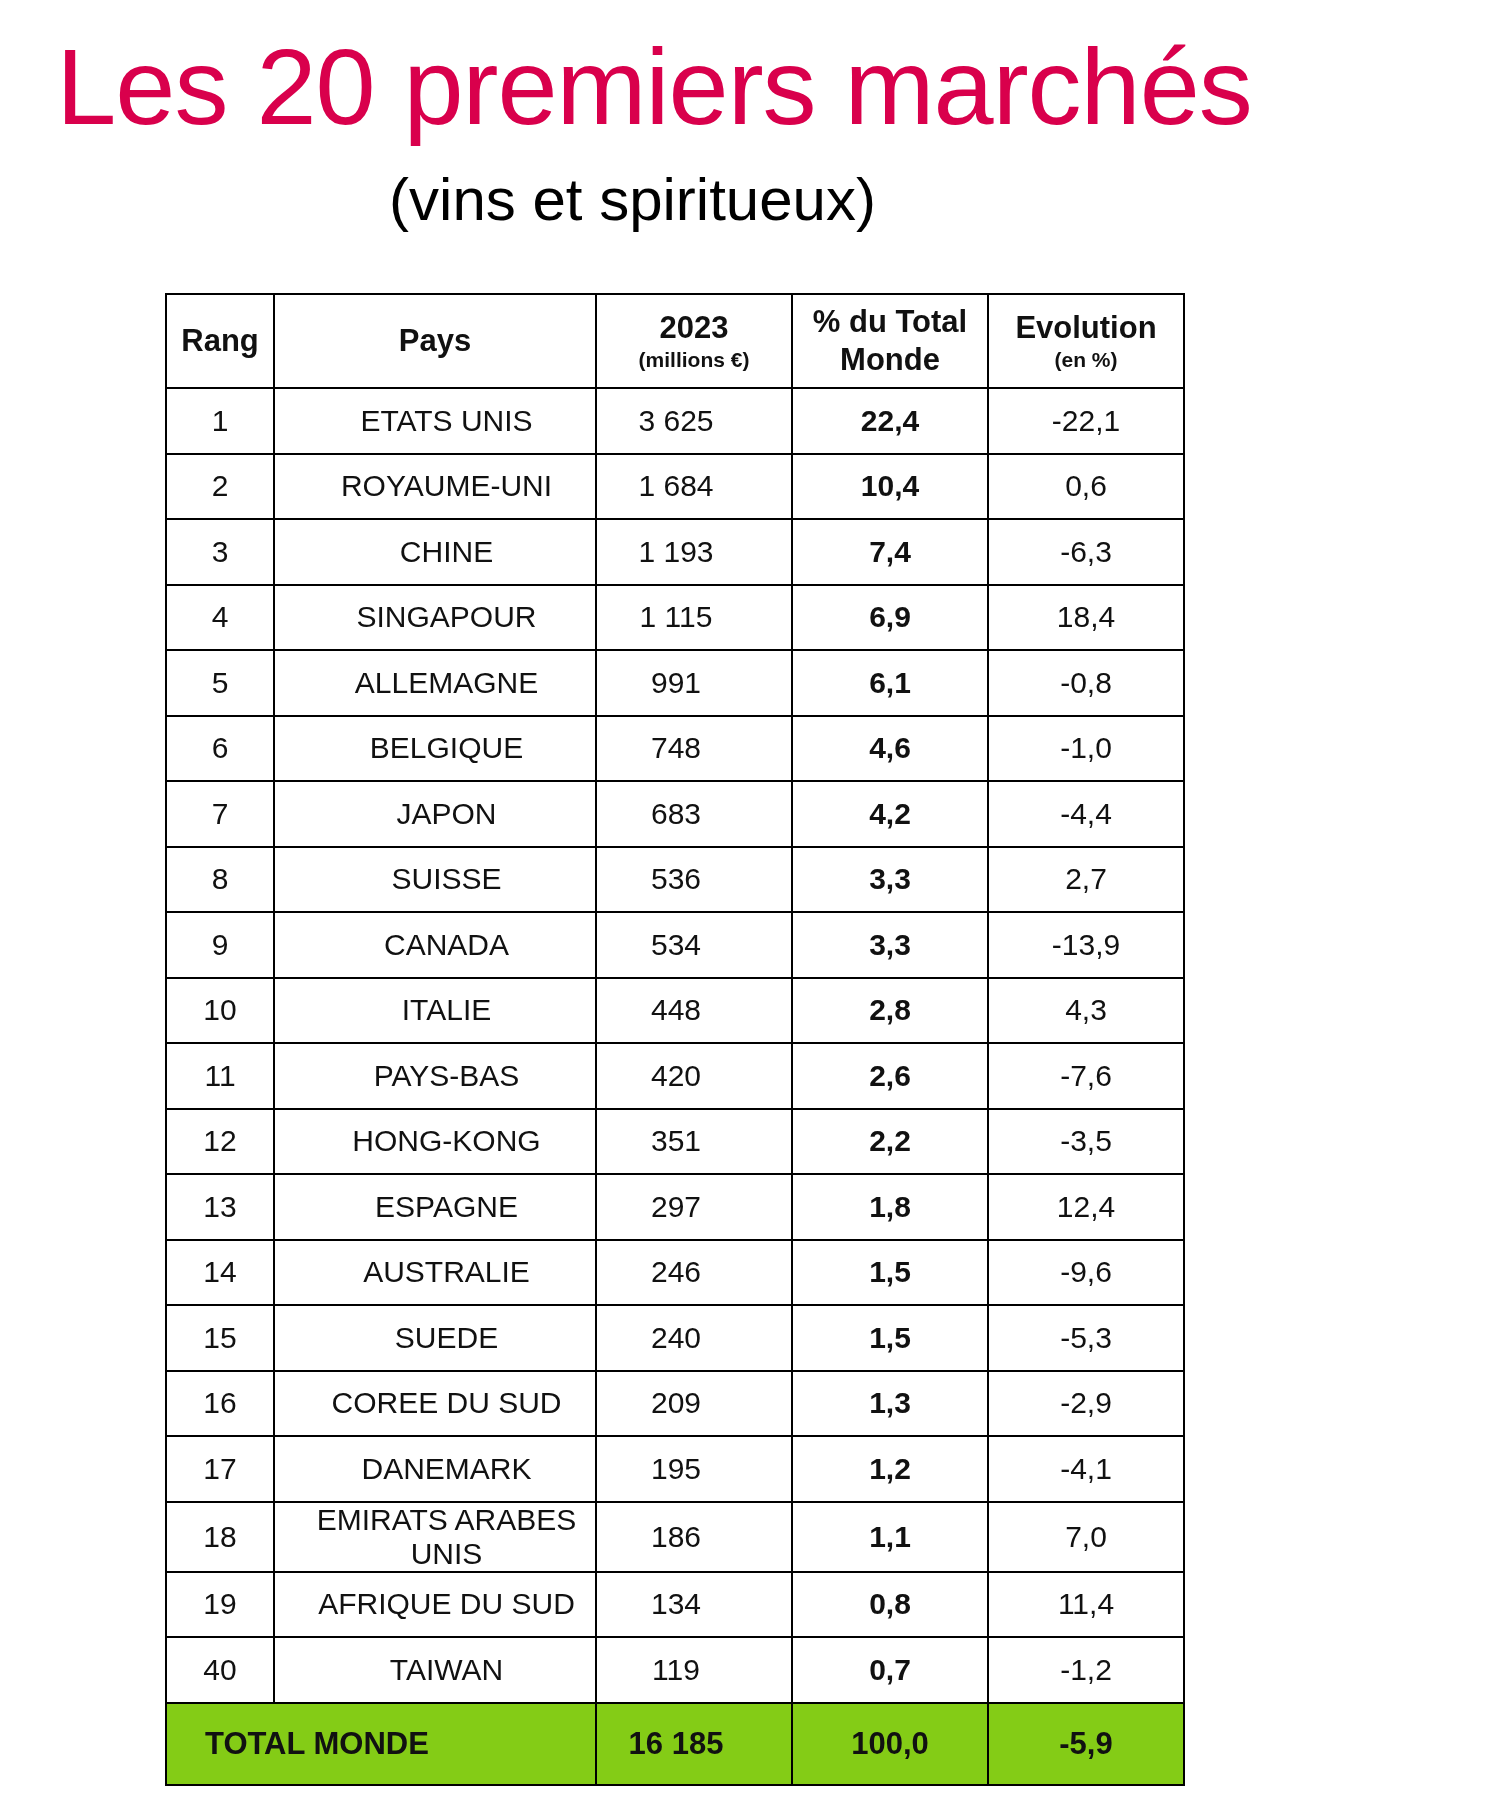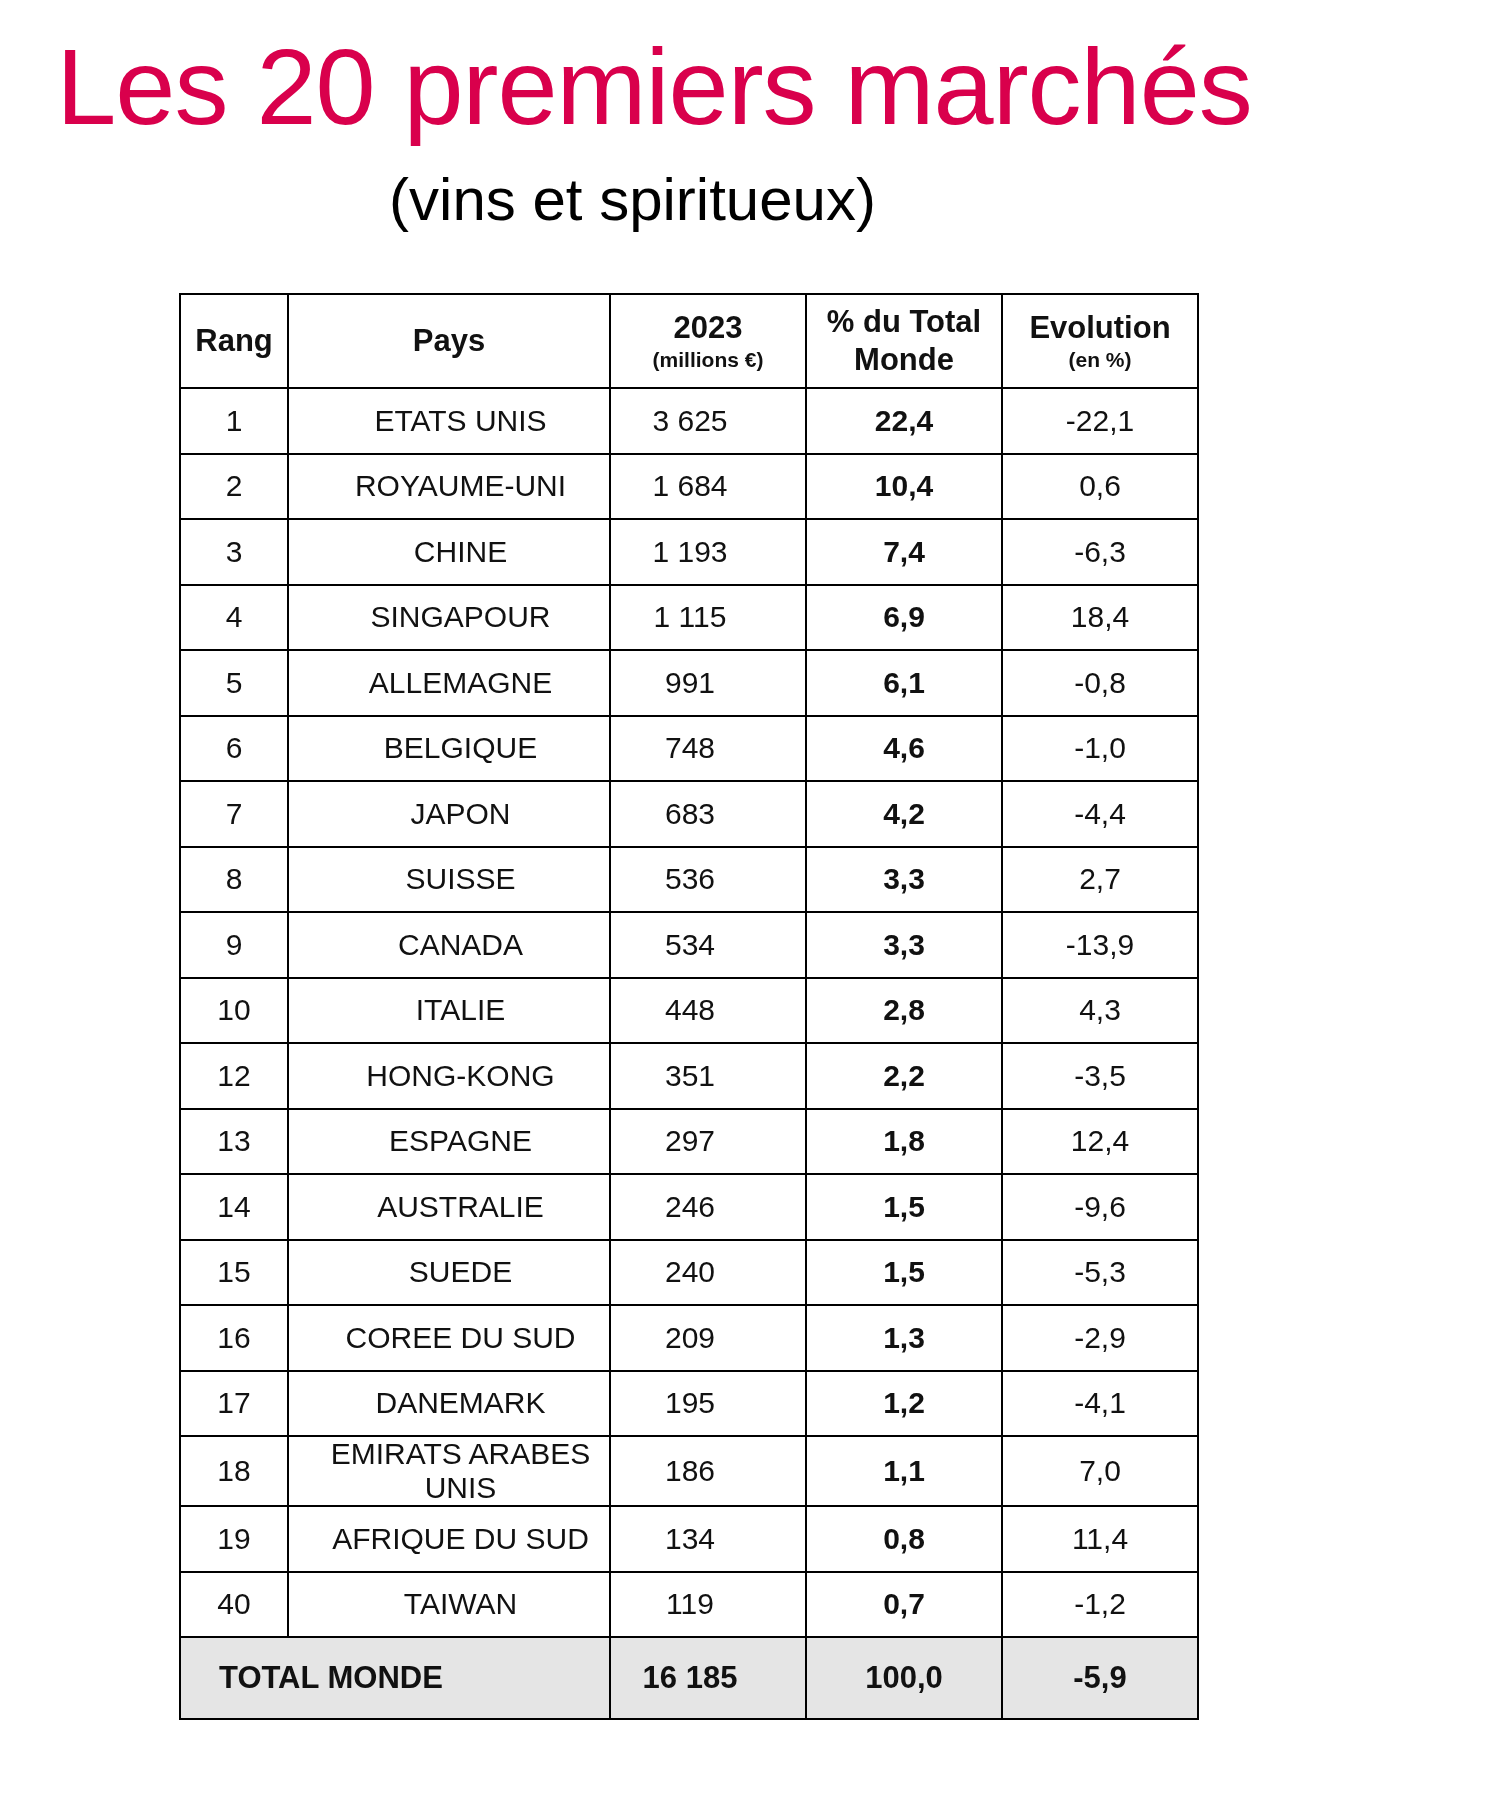--- a/index.html
+++ b/index.html
@@ -31,21 +31,21 @@
       left: 0;
       width: 1265px;
       text-align: center;
       font-size: 60px;
       line-height: 80px;
       color: #000;
     }
     table.markets {
       position: absolute;
       top: 293px;
-      left: 179px;
+      left: 165px;
       width: 984px;
       border-collapse: collapse;
       table-layout: fixed;
       font-size: 30px;
     }
     table.markets th, table.markets td {
       border: 2.5px solid #000;
       padding: 0;
       vertical-align: middle;
     }
@@ -64,21 +64,21 @@
     }
     table.markets td {
       height: 63.5px;
     }
     .c-rank { text-align: center; }
     .c-country { text-align: center; padding-left: 23px !important; }
     .c-value { text-align: center; padding-right: 36px !important; }
     .c-share { text-align: center; font-weight: bold; }
     .c-evol { text-align: center; }
     tr.total td {
-      background: #e5e5e5;
+      background: #84cc16;
       font-weight: bold;
       height: 80px;
       font-size: 31px;
     }
     tr.total td.c-total-label {
       text-align: left;
       padding-left: 38px !important;
     }
   </style>
 </head>
@@ -178,20 +178,27 @@
         <td class="c-evol">-13,9</td>
       </tr>
       <tr>
         <td class="c-rank">10</td>
         <td class="c-country">ITALIE</td>
         <td class="c-value">448</td>
         <td class="c-share">2,8</td>
         <td class="c-evol">4,3</td>
       </tr>
       <tr>
+        <td class="c-rank">11</td>
+        <td class="c-country">PAYS-BAS</td>
+        <td class="c-value">420</td>
+        <td class="c-share">2,6</td>
+        <td class="c-evol">-7,6</td>
+      </tr>
+      <tr>
         <td class="c-rank">12</td>
         <td class="c-country">HONG-KONG</td>
         <td class="c-value">351</td>
         <td class="c-share">2,2</td>
         <td class="c-evol">-3,5</td>
       </tr>
       <tr>
         <td class="c-rank">13</td>
         <td class="c-country">ESPAGNE</td>
         <td class="c-value">297</td>

